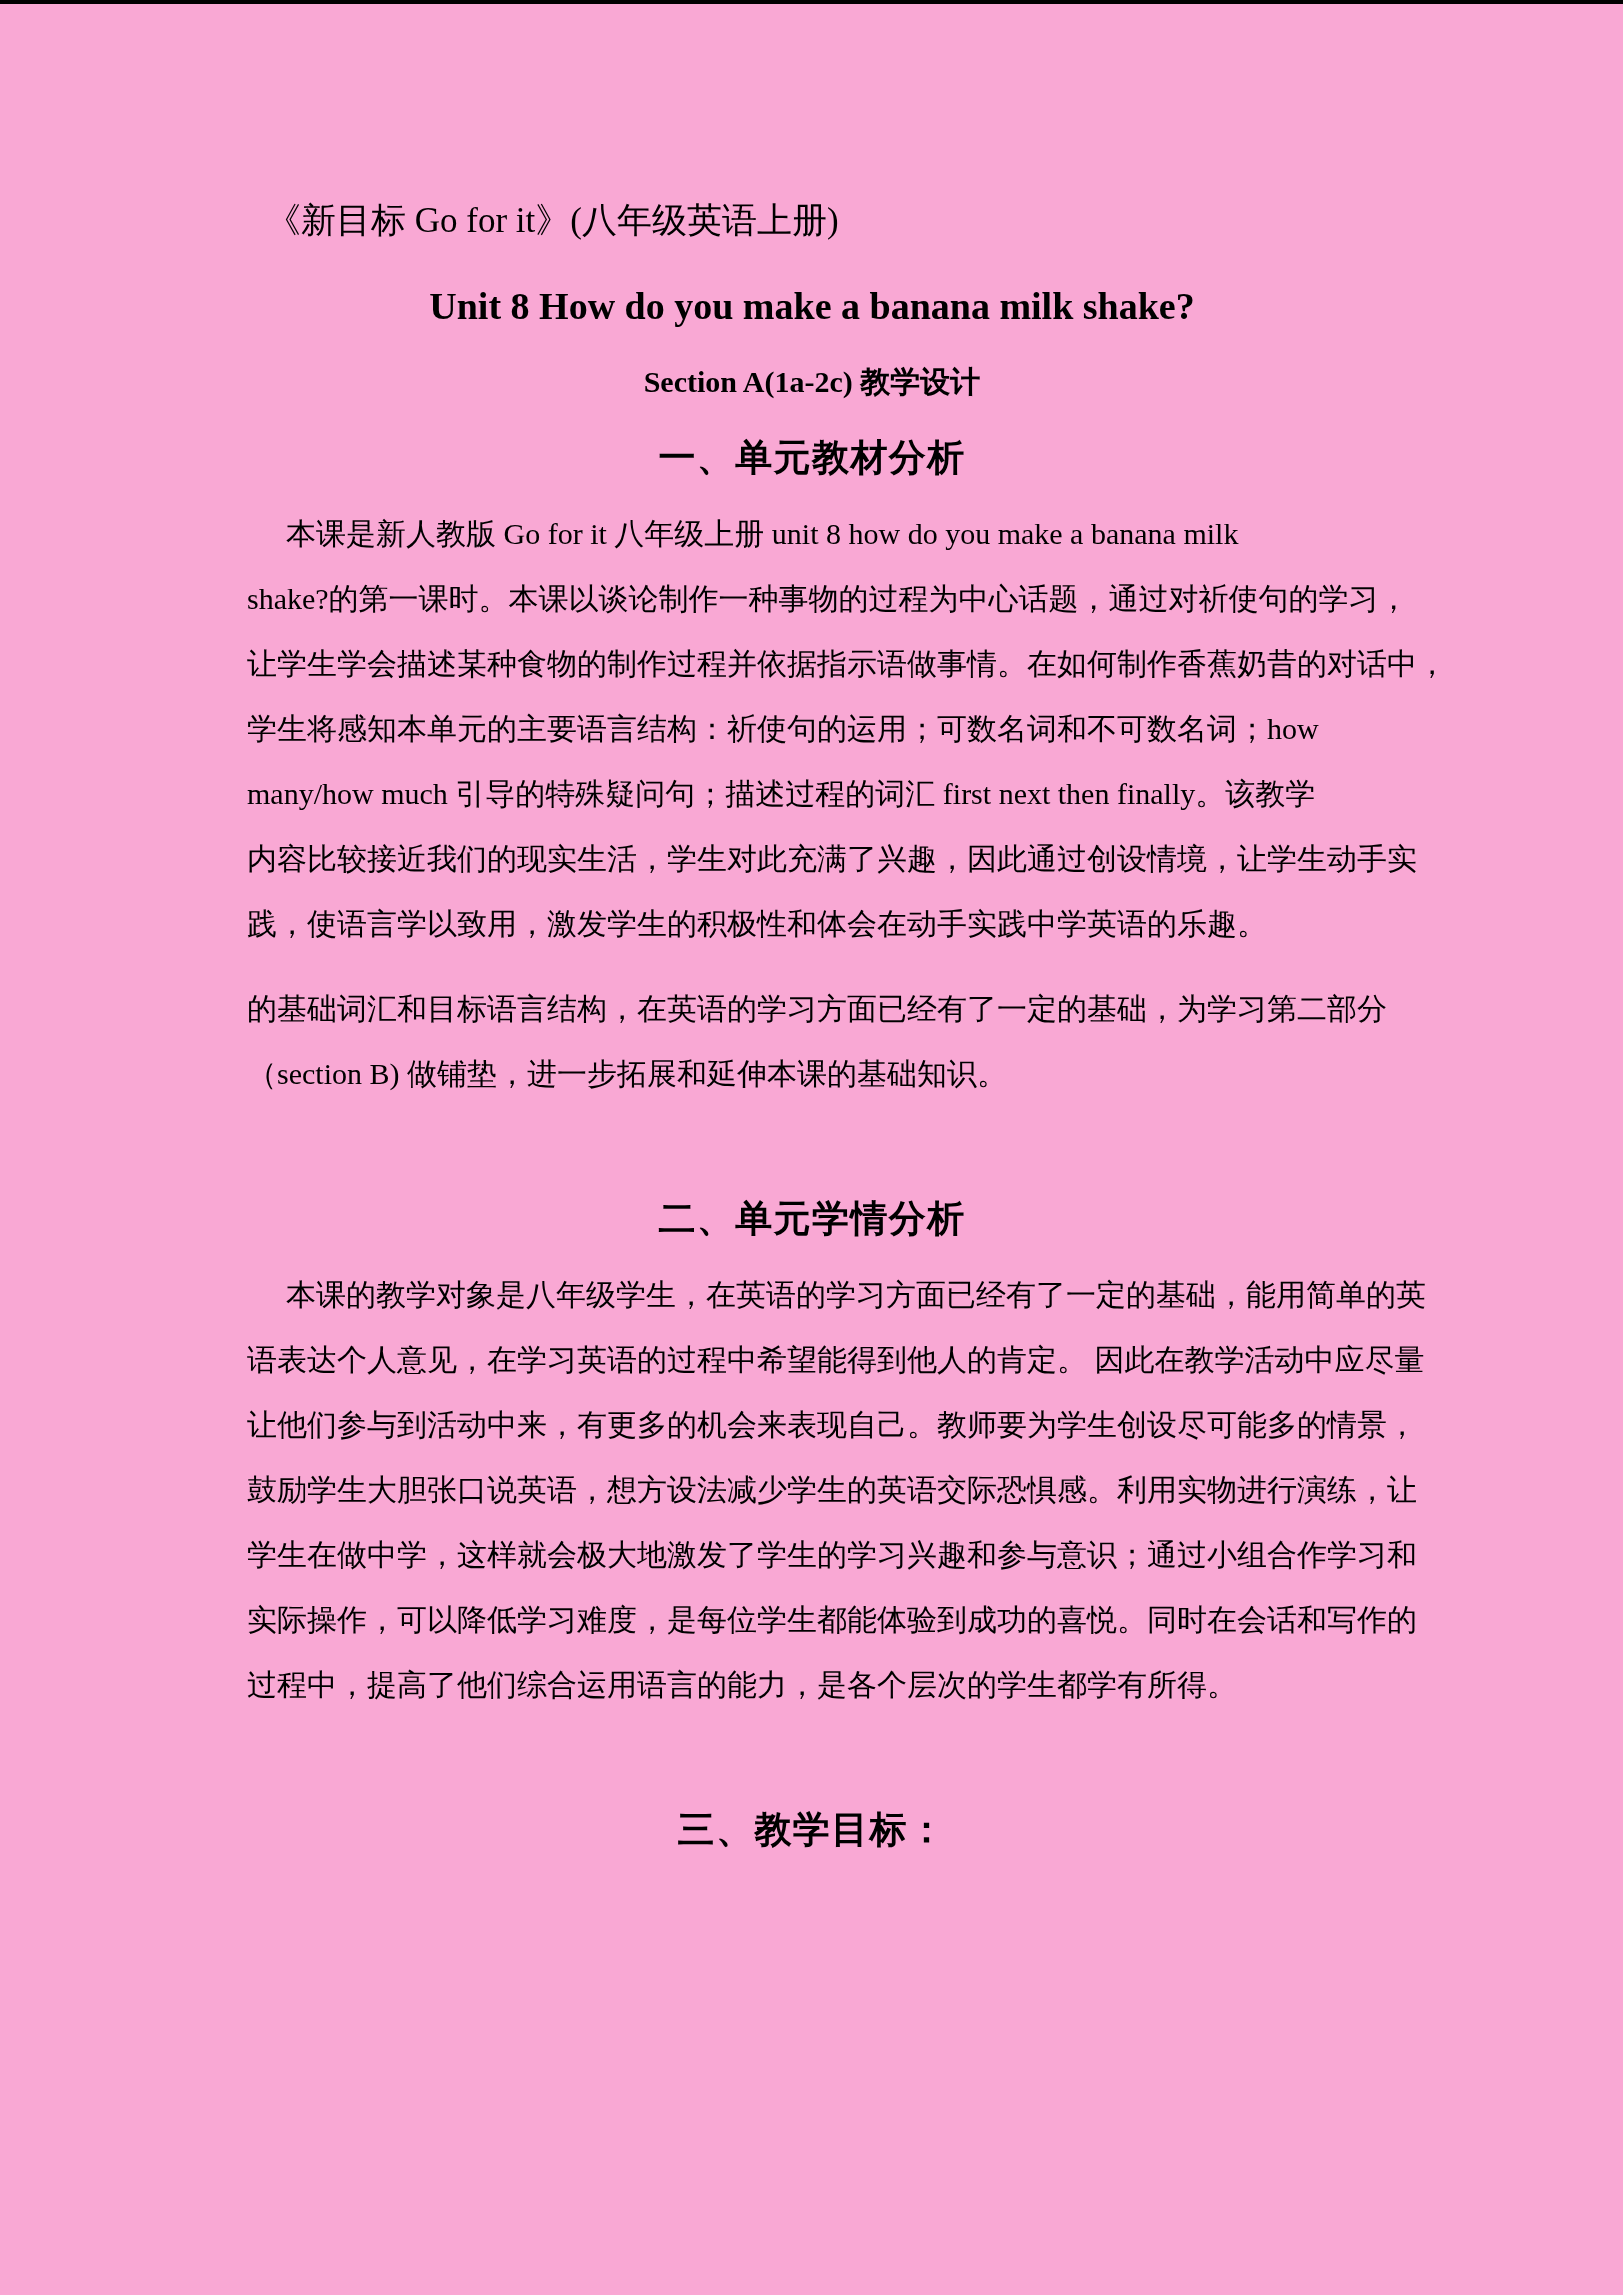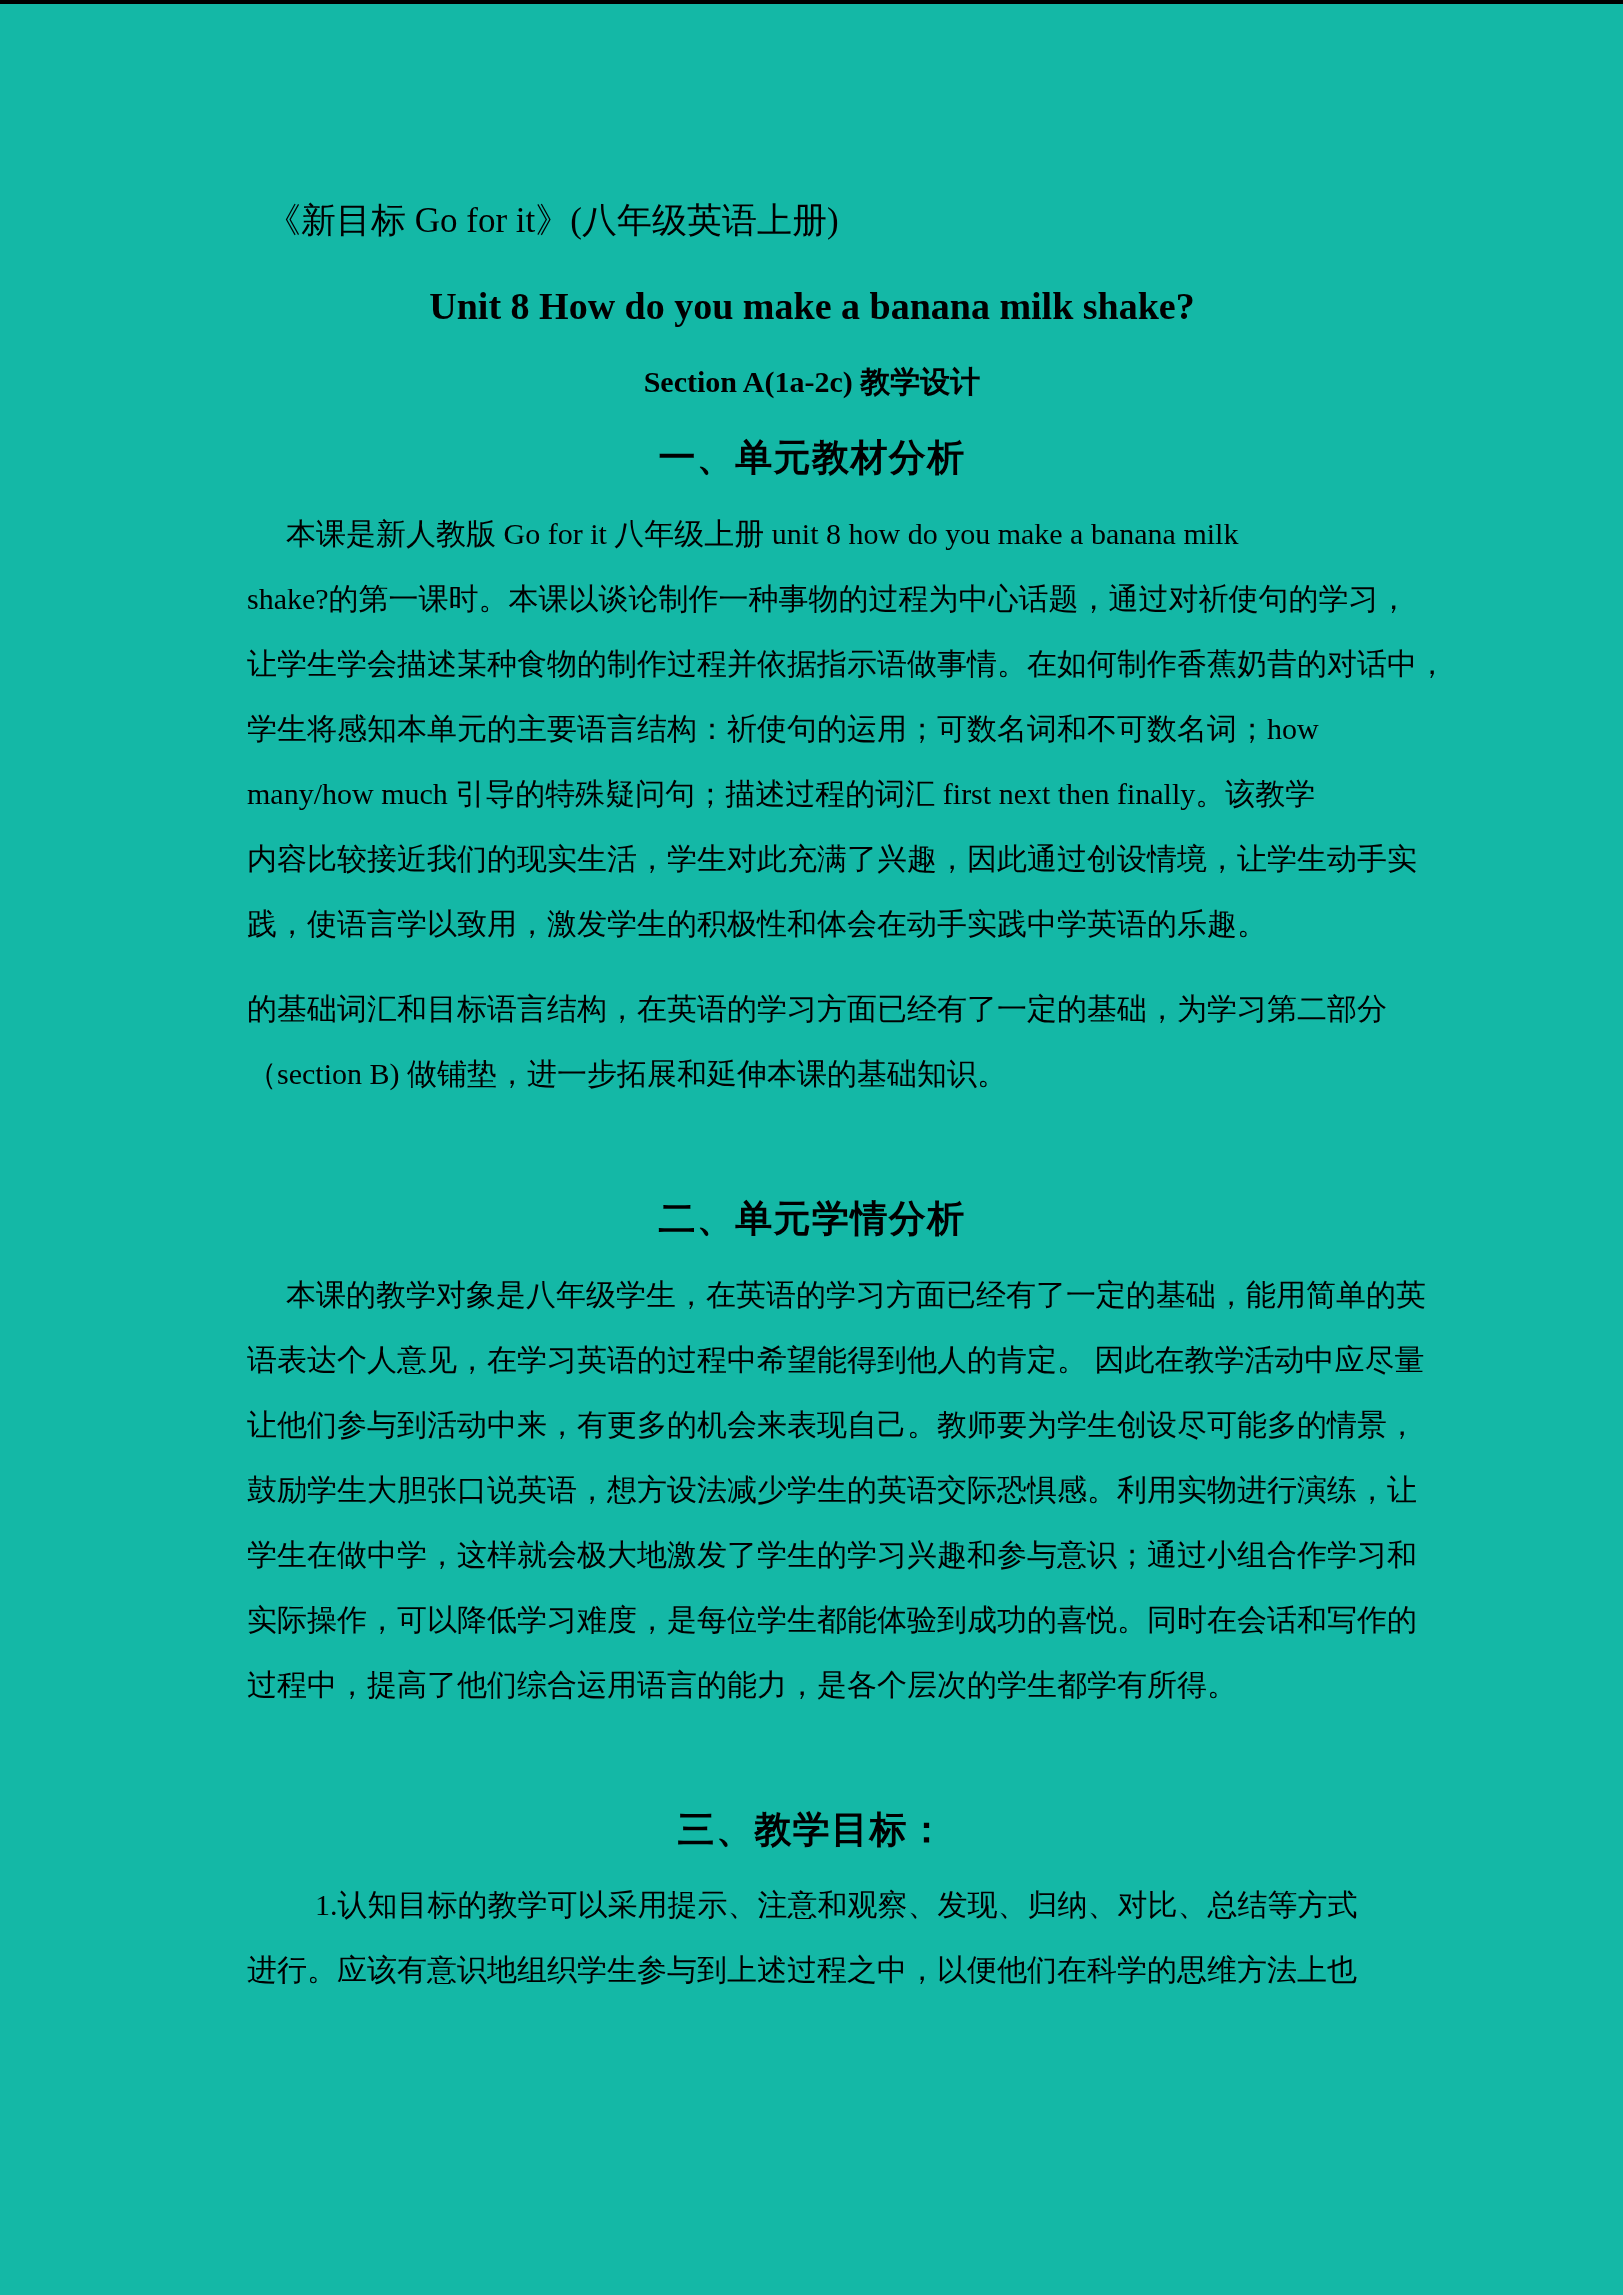--- a/index.html
+++ b/index.html
@@ -4,21 +4,21 @@
 <style>
   html, body {
     margin: 0;
     padding: 0;
     background: #e8e8e8;
   }
   .page {
     position: relative;
     width: 1623px;
     height: 2295px;
-    background: #14b8a6;
+    background: #f9a8d4;
     overflow: hidden;
     font-family: "Liberation Serif", "DejaVu Serif", serif;
     color: #000000;
   }
   .top-bar {
     position: absolute;
     top: 0; left: 0; right: 0;
     height: 4.1px;
     background: #000000;
   }
@@ -108,20 +108,16 @@
         <div class="para">
           <div class="line first">本课的教学对象是八年级学生，在英语的学习方面已经有了一定的基础，能用简单的英</div>
           <div class="line">语表达个人意见，在学习英语的过程中希望能得到他人的肯定。 因此在教学活动中应尽量</div>
           <div class="line">让他们参与到活动中来，有更多的机会来表现自己。教师要为学生创设尽可能多的情景，</div>
           <div class="line">鼓励学生大胆张口说英语，想方设法减少学生的英语交际恐惧感。利用实物进行演练，让</div>
           <div class="line">学生在做中学，这样就会极大地激发了学生的学习兴趣和参与意识；通过小组合作学习和</div>
           <div class="line">实际操作，可以降低学习难度，是每位学生都能体验到成功的喜悦。同时在会话和写作的</div>
           <div class="line">过程中，提高了他们综合运用语言的能力，是各个层次的学生都学有所得。</div>
         </div>
         <div class="sec-heading">三、教学目标：</div>
-        <div class="para wide-indent">
-          <div class="line first">1.认知目标的教学可以采用提示、注意和观察、发现、归纳、对比、总结等方式</div>
-          <div class="line">进行。应该有意识地组织学生参与到上述过程之中，以便他们在科学的思维方法上也</div>
-        </div>
       </div>
   </div>
 </div>
 
 
 </body></html>

